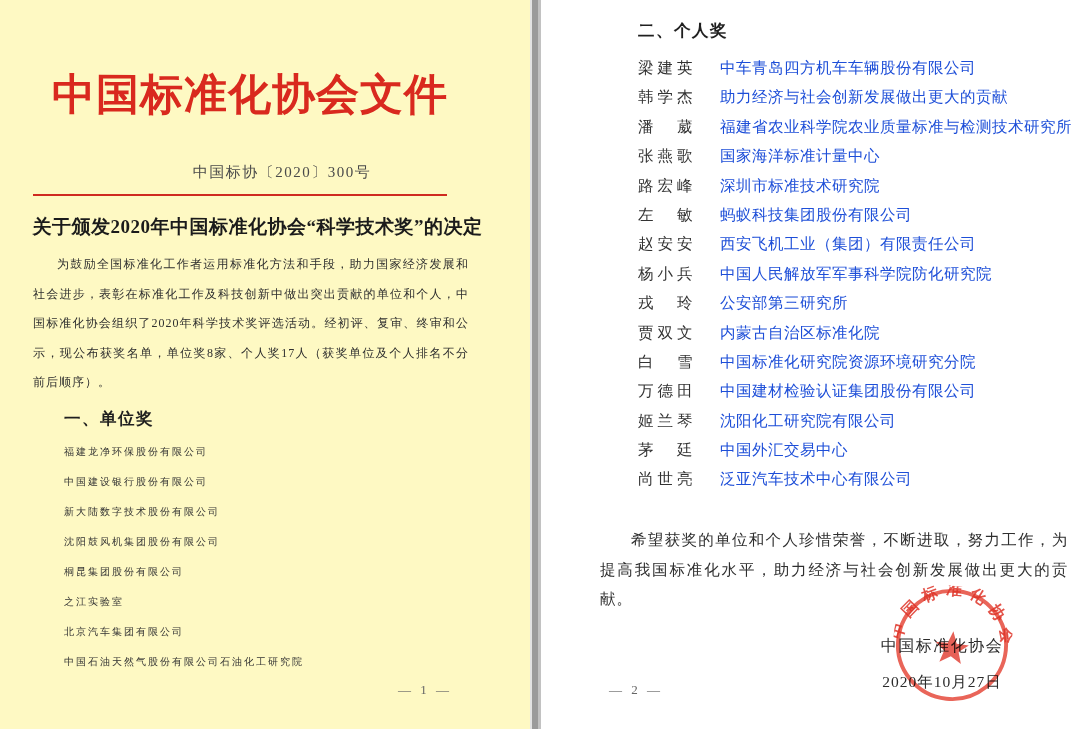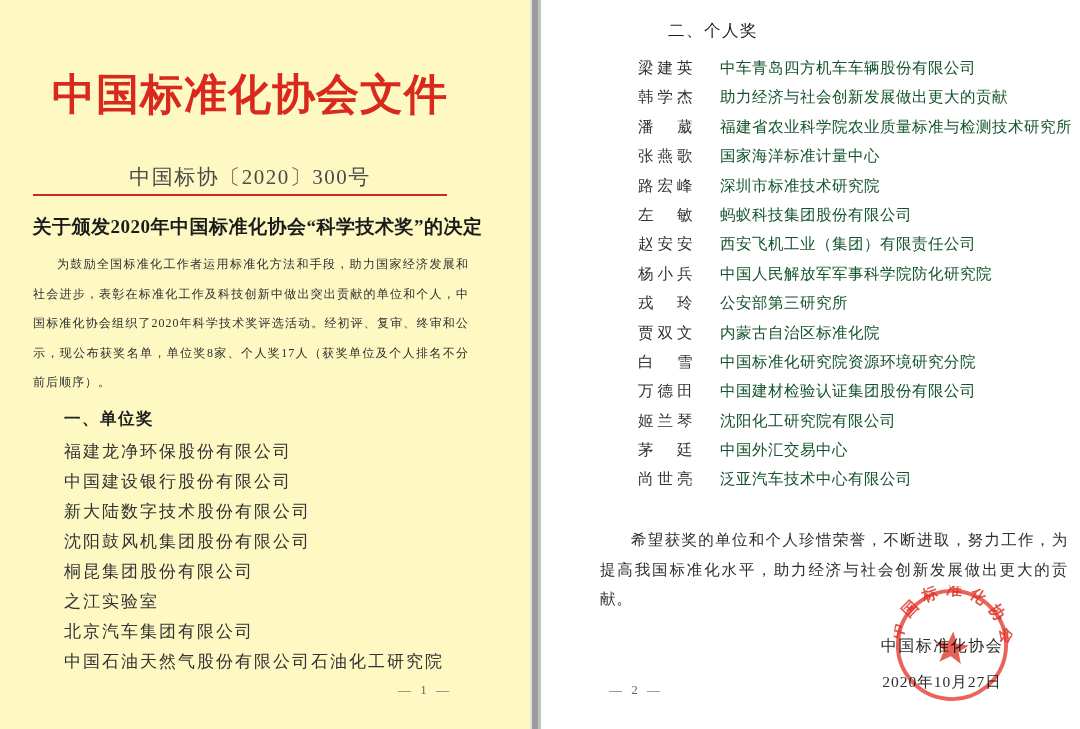--- a/index.html
+++ b/index.html
@@ -20,59 +20,59 @@
   .page-right { position:absolute; left:541px; top:0; width:539px; height:729px; background:#ffffff; }
 
   
   .doc-header {
     position:absolute; left:0; top:66px; width:500px;
     text-align:center; font-size:43px; font-weight:bold;
     color:#d9291e; letter-spacing:1px; white-space:nowrap;
   }
   .doc-number {
     position:absolute; left:0; top:163px; width:500px;
-    text-align:center; font-size:21px; color:#4a4a4a; letter-spacing:1.5px;
+    text-align:center; font-size:15px; color:#4a4a4a; letter-spacing:1.5px;padding-left:32px;
   }
   .red-rule { position:absolute; left:33px; top:194px; width:414px; height:2px; background:#cf2a20; }
   .doc-title {
     position:absolute; left:0; top:214px; width:515px;
     text-align:center; font-size:19px; font-weight:bold; color:#1b1b1b;
     letter-spacing:0.5px; white-space:nowrap;
   }
   .body-text {
     position:absolute; left:33px; top:250px; width:436px;
     font-size:12px; line-height:29.5px; color:#2f2f2f;
     text-align:justify; text-indent:2em; letter-spacing:1px;
   }
   .sec-heading-left {
     position:absolute; left:64px; top:408px;
     font-size:16.5px; font-weight:bold; color:#1f1f1f; letter-spacing:1.5px;
   }
   .unit-list { position:absolute; left:64px; top:437px; }
-  .unit-row { height:30px; line-height:30px; font-size:17px; letter-spacing:2px; color:#333; white-space:nowrap; }
+  .unit-row { height:30px; line-height:30px; font-size:10px; letter-spacing:2px; color:#333; white-space:nowrap; }
   .pagenum-left {
     position:absolute; left:398px; top:682px;
     font-size:13px; color:#666; letter-spacing:3px; white-space:nowrap;
     font-family:"Liberation Serif","DejaVu Serif",serif;
   }
 
   
   .sec-heading-right {
     position:absolute; left:97px; top:20px;
-    font-size:16.5px; font-weight:normal; color:#1f1f1f; letter-spacing:1.5px;margin-left:30px;
+    font-size:16.5px; font-weight:bold; color:#1f1f1f; letter-spacing:1.5px;
   }
   .people { position:absolute; left:97px; top:53px; width:440px; }
   .person-row { height:29.4px; line-height:29.4px; white-space:nowrap; }
   .p-name {
     display:inline-block; width:70px; vertical-align:top;
     font-size:15.5px; letter-spacing:4px; color:#333;
   }
   .p-org {
     display:inline-block; margin-left:12px; vertical-align:top;
-    font-size:15.5px; letter-spacing:0.5px; color:#14532d;
+    font-size:15.5px; letter-spacing:0.5px; color:#1d4ed8;
   }
   .closing-text {
     position:absolute; left:59px; top:525px; width:468px;
     font-size:15.5px; line-height:29.5px; color:#2f2f2f;
     text-align:justify; text-indent:2em; letter-spacing:0.8px;
   }
   .sign-block { position:absolute; right:58px; top:634px; width:160px; text-align:center; }
   .sign-org  { font-size:16px; color:#2b2b2b; letter-spacing:1.5px; line-height:24px; }
   .sign-date { font-size:15.5px; color:#2b2b2b; letter-spacing:1px; line-height:24px; margin-top:12px; }
   .pagenum-right {

